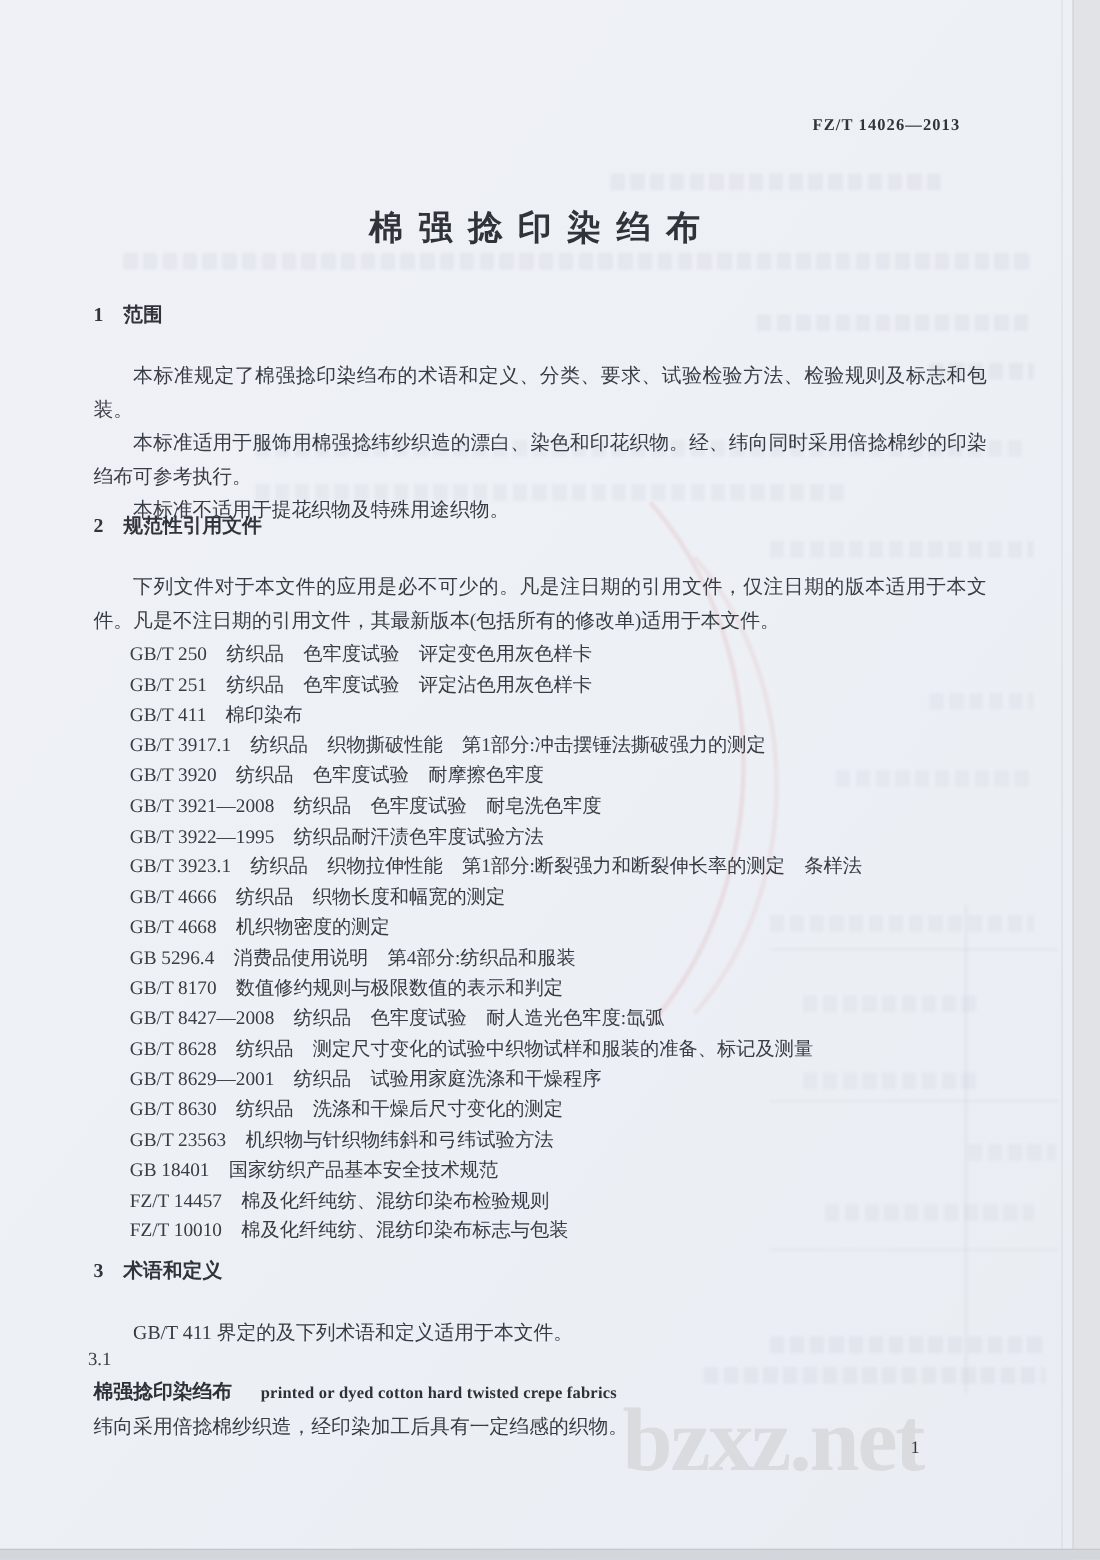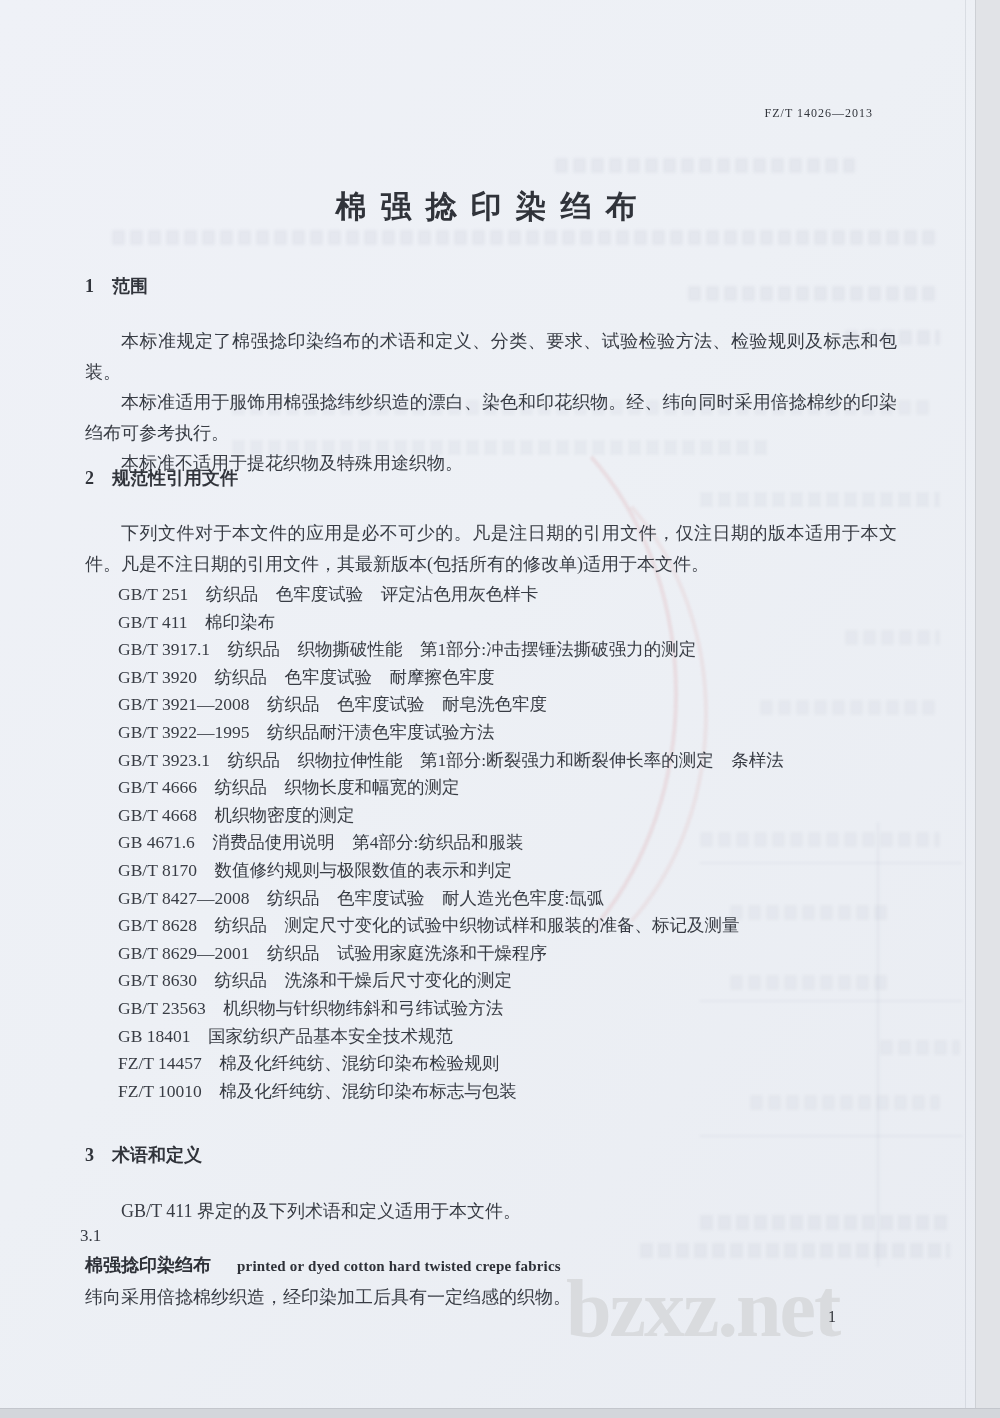--- a/index.html
+++ b/index.html
@@ -43,21 +43,21 @@
   
   .watermark{
     position:absolute;left:566px;top:1262px;z-index:1;
     font-family:Liberation Serif, serif;
     font-weight:900;font-size:82px;letter-spacing:-2px;
     color:#d9dbde;user-select:none;
   }
   
   .doc-number{
     position:absolute;top:106px;right:127px;z-index:2;
-    font-weight:normal;font-size:12px;letter-spacing:1px;color:#31343b;
+    font-weight:bold;font-size:15px;letter-spacing:1px;color:#31343b;
   }
   .doc-title{
     position:absolute;top:186px;left:0;width:972px;z-index:2;
     text-align:center;font-weight:bold;font-size:31px;
     letter-spacing:14px;text-indent:14px;color:#30333a;
   }
   .sec-heading{
     position:absolute;left:85px;z-index:2;
     font-weight:bold;font-size:18px;color:#31343b;
   }
@@ -125,30 +125,31 @@
     <p>本标准规定了棉强捻印染绉布的术语和定义、分类、要求、试验检验方法、检验规则及标志和包装。</p>
     <p>本标准适用于服饰用棉强捻纬纱织造的漂白、染色和印花织物。经、纬向同时采用倍捻棉纱的印染绉布可参考执行。</p>
     <p>本标准不适用于提花织物及特殊用途织物。</p>
   </div>
 
   <div class="sec-heading" style="top:466px;">2　规范性引用文件</div>
   <div class="para-block" style="top:518px;">
     <p>下列文件对于本文件的应用是必不可少的。凡是注日期的引用文件，仅注日期的版本适用于本文件。凡是不注日期的引用文件，其最新版本(包括所有的修改单)适用于本文件。</p>
   </div>
   <div class="ref-list">
+    <div class="ref-item">GB/T 250　纺织品　色牢度试验　评定变色用灰色样卡</div>
     <div class="ref-item">GB/T 251　纺织品　色牢度试验　评定沾色用灰色样卡</div>
     <div class="ref-item">GB/T 411　棉印染布</div>
     <div class="ref-item">GB/T 3917.1　纺织品　织物撕破性能　第1部分:冲击摆锤法撕破强力的测定</div>
     <div class="ref-item">GB/T 3920　纺织品　色牢度试验　耐摩擦色牢度</div>
     <div class="ref-item">GB/T 3921—2008　纺织品　色牢度试验　耐皂洗色牢度</div>
     <div class="ref-item">GB/T 3922—1995　纺织品耐汗渍色牢度试验方法</div>
     <div class="ref-item">GB/T 3923.1　纺织品　织物拉伸性能　第1部分:断裂强力和断裂伸长率的测定　条样法</div>
     <div class="ref-item">GB/T 4666　纺织品　织物长度和幅宽的测定</div>
     <div class="ref-item">GB/T 4668　机织物密度的测定</div>
-    <div class="ref-item">GB 4671.6　消费品使用说明　第4部分:纺织品和服装</div>
+    <div class="ref-item">GB 5296.4　消费品使用说明　第4部分:纺织品和服装</div>
     <div class="ref-item">GB/T 8170　数值修约规则与极限数值的表示和判定</div>
     <div class="ref-item">GB/T 8427—2008　纺织品　色牢度试验　耐人造光色牢度:氙弧</div>
     <div class="ref-item">GB/T 8628　纺织品　测定尺寸变化的试验中织物试样和服装的准备、标记及测量</div>
     <div class="ref-item">GB/T 8629—2001　纺织品　试验用家庭洗涤和干燥程序</div>
     <div class="ref-item">GB/T 8630　纺织品　洗涤和干燥后尺寸变化的测定</div>
     <div class="ref-item">GB/T 23563　机织物与针织物纬斜和弓纬试验方法</div>
     <div class="ref-item">GB 18401　国家纺织产品基本安全技术规范</div>
     <div class="ref-item">FZ/T 14457　棉及化纤纯纺、混纺印染布检验规则</div>
     <div class="ref-item">FZ/T 10010　棉及化纤纯纺、混纺印染布标志与包装</div>
   </div>

